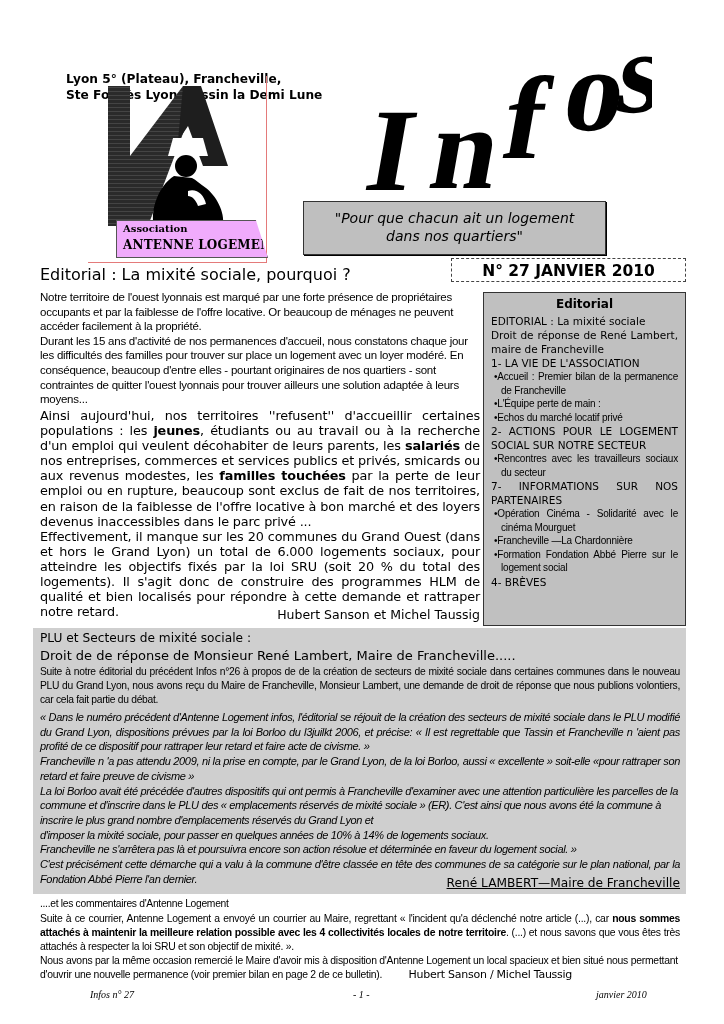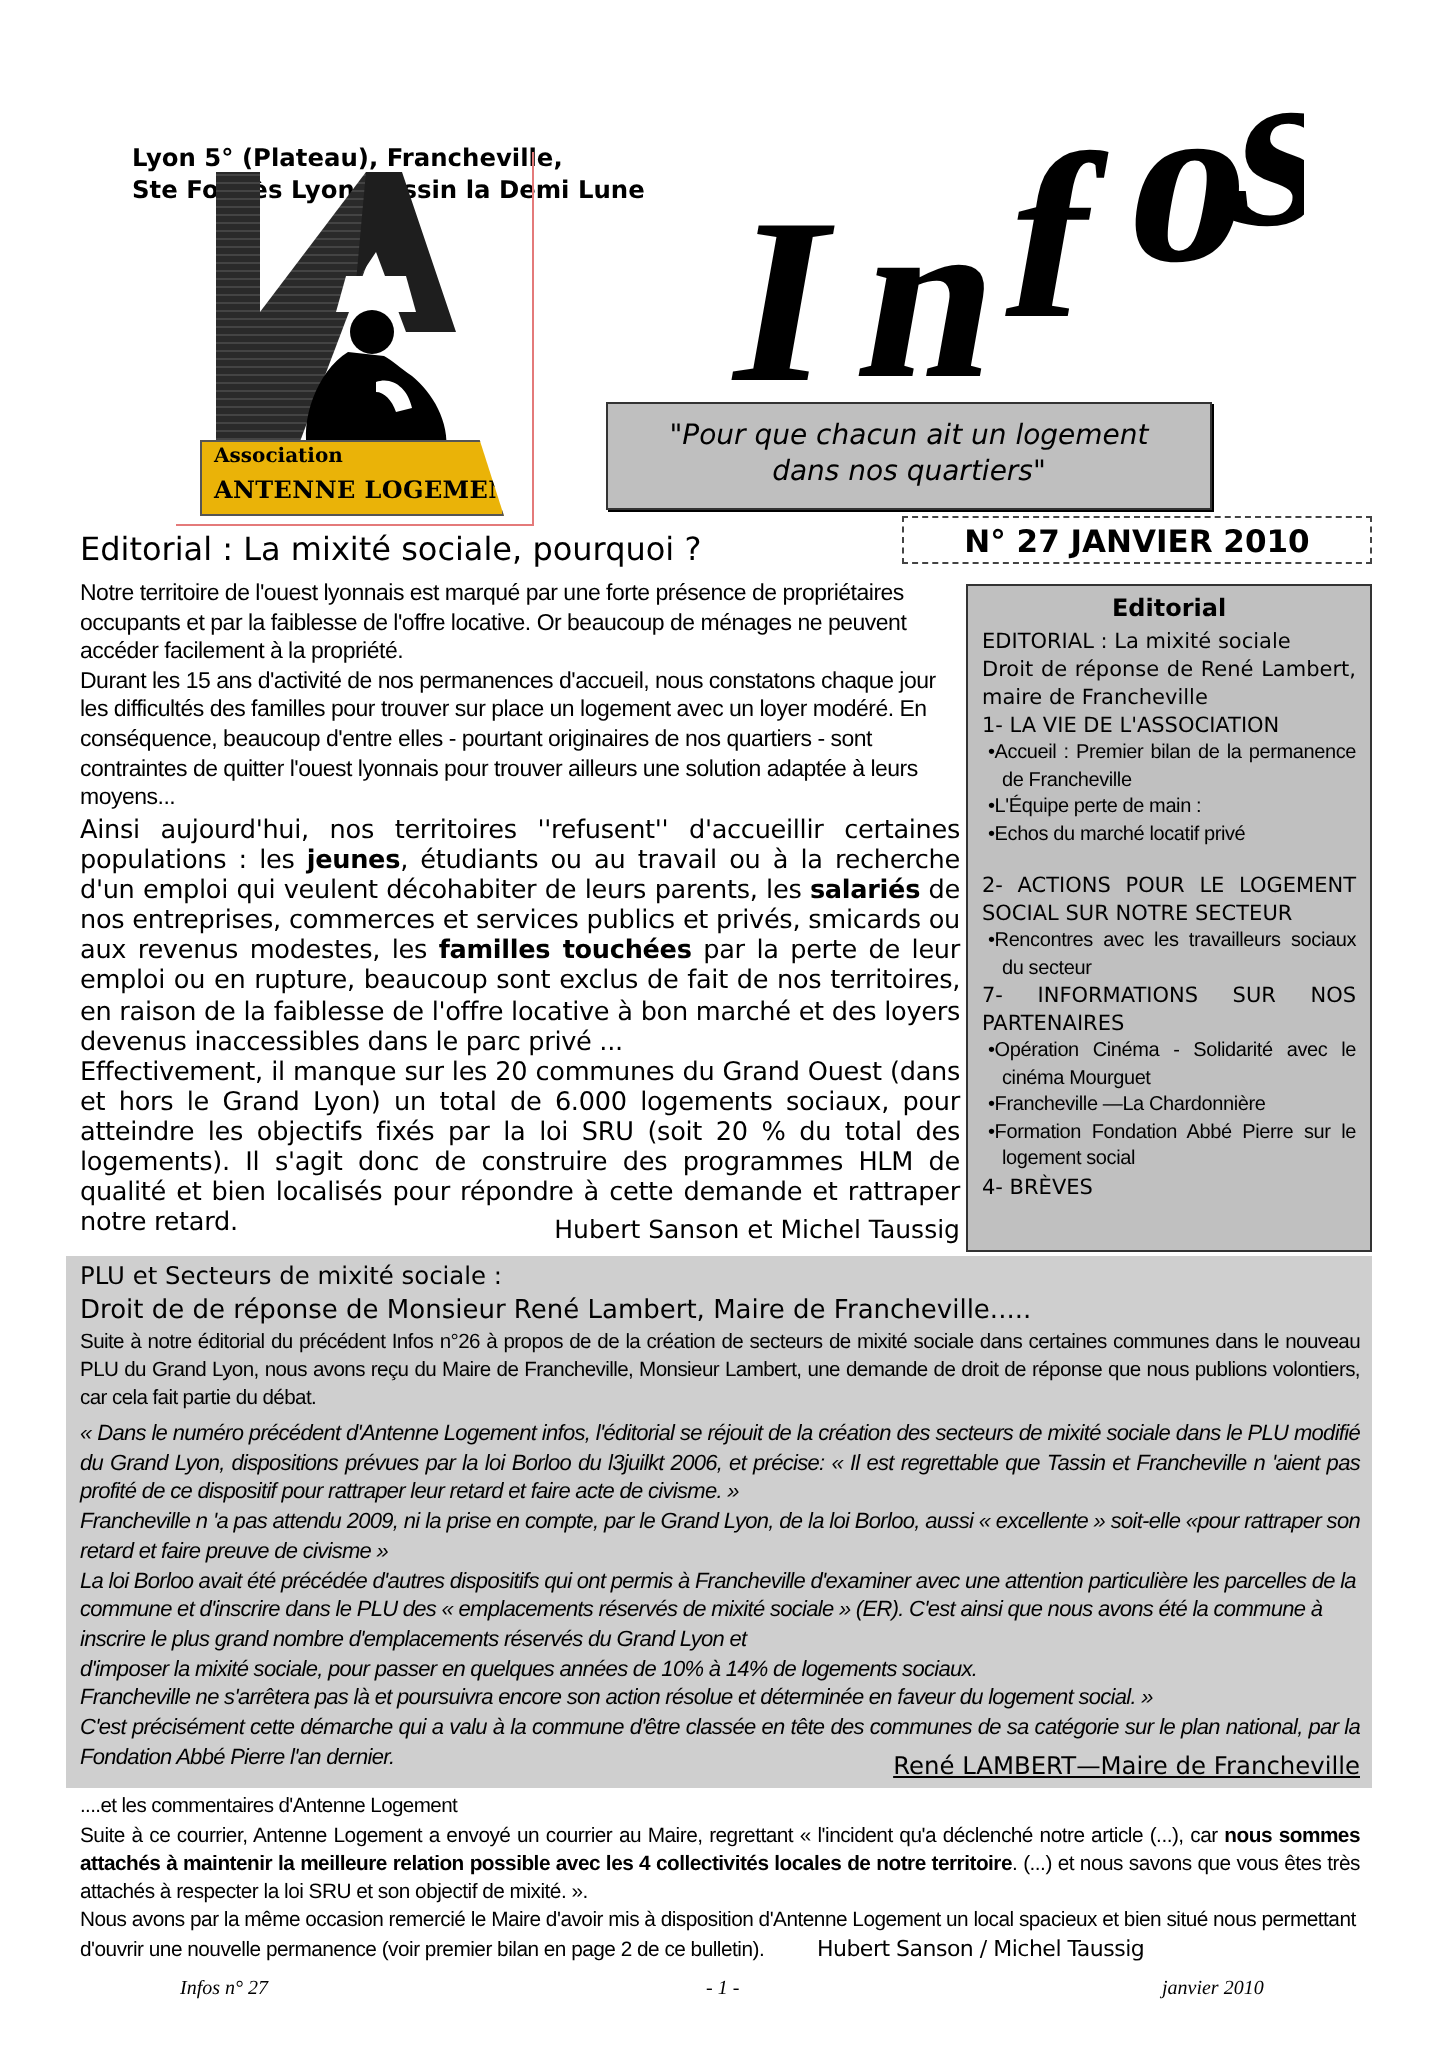--- a/index.html
+++ b/index.html
@@ -1,21 +1,21 @@
 <!DOCTYPE html>
 <html><head>
 <meta charset="utf-8">
 <style>
   html, body { margin:0; padding:0; background:#ffffff; }
   body { width:724px; height:1024px; position:relative; overflow:hidden; font-family:"DejaVu Sans", sans-serif; color:#000; }
   .abs { position:absolute; }
   .loc { left:66px; top:38px; font-family:"DejaVu Sans", sans-serif; font-weight:bold; font-size:12.2px; line-height:16px;margin-top:33px; }
   .logo { left:88px; top:76px; width:178px; height:186px; border-right:1px solid #e47a7a; border-bottom:1px solid #e47a7a; }
   .logo svg { position:absolute; left:0; top:0; }
-  .logo-label { position:absolute; left:12px; top:144px; width:150px; height:36px; border:1px solid #555; background:#eab308; clip-path:polygon(0 0, 92% 0, 100% 100%, 0 100%); }
+  .logo-label { position:absolute; left:28px; top:144px; width:150px; height:36px; border:1px solid #555; background:#f0abfc; clip-path:polygon(0 0, 92% 0, 100% 100%, 0 100%); }
   .logo-l1 { position:absolute; left:6px; top:2px; font-family:"DejaVu Serif", serif; font-size:10px; font-weight:bold; }
   .logo-l2 { position:absolute; left:6px; top:17px; font-family:"DejaVu Serif", serif; font-size:12px; font-weight:bold; letter-spacing:0.2px; white-space:nowrap; }
   .infos-title { left:352px; top:30px; width:300px; height:170px; }
   .slogan { left:303px; top:201px; width:303px; height:54px; background:#bfbfbf; border:1px solid #333; box-shadow:1px 1px 0 #000; font-family:"DejaVu Sans", sans-serif; font-style:italic; font-size:14px; line-height:18px; text-align:center; padding-top:7px; box-sizing:border-box; }
   .issue { left:451px; top:258px; width:235px; height:24px; border:1px dashed #444; font-weight:bold; font-size:15.5px; text-align:center; line-height:24px; box-sizing:border-box; }
   .editorial-title { left:40px; top:265px; font-weight:normal; font-size:16px; white-space:nowrap; }
   .ed-p1 { left:40px; top:290px; width:440px; font-family:"Liberation Sans", sans-serif; font-size:11.5px; line-height:14.6px; letter-spacing:-0.25px; }
   .ed-p2 { left:40px; top:408px; width:440px; font-family:"DejaVu Sans", sans-serif; font-size:12.8px; line-height:15.1px; text-align:justify; letter-spacing:-0.15px; }
   .ed-p2 .em { font-weight:600; }
   .sig1 { left:40px; top:607px; width:440px; font-size:12.5px; text-align:right; }
@@ -93,21 +93,21 @@
 
 <div class="abs sommaire">
   <div class="som-title">Editorial</div>
   <div id="som-list">
       <div class="som-item">EDITORIAL : La mixité sociale</div>
       <div class="som-item">Droit de réponse de René Lambert, maire de Francheville</div>
       <div class="som-item">1- LA VIE DE L'ASSOCIATION</div>
       <div class="som-bullet">•Accueil : Premier bilan de la permanence de Francheville</div>
       <div class="som-bullet">•L'Équipe perte de main :</div>
       <div class="som-bullet">•Echos du marché locatif privé</div>
-      <div class="som-item" style="text-align: justify; margin-top: 12px;">2- ACTIONS POUR LE LOGEMENT SOCIAL SUR NOTRE SECTEUR</div>
+      <div class="som-item" style="text-align: justify;">2- ACTIONS POUR LE LOGEMENT SOCIAL SUR NOTRE SECTEUR</div>
       <div class="som-bullet">•Rencontres avec les travailleurs sociaux du secteur</div>
       <div class="som-item" style="text-align: justify;">7- INFORMATIONS SUR NOS PARTENAIRES</div>
       <div class="som-bullet">•Opération Cinéma - Solidarité avec le cinéma Mourguet</div>
       <div class="som-bullet">•Francheville —La Chardonnière</div>
       <div class="som-bullet">•Formation Fondation Abbé Pierre sur le logement social</div>
       <div class="som-item">4- BRÈVES</div>
     </div>
 </div>
 
 <div class="abs plu-box"></div>
@@ -125,13 +125,13 @@
 <div class="abs plu-sig">René LAMBERT—Maire de Francheville</div>
 
 <div class="abs com-h">....et les commentaires d'Antenne Logement</div>
 <div class="abs com-body">
   <div><span>Suite à ce courrier, Antenne Logement a envoyé un courrier au Maire, regrettant « l'incident qu'a déclenché notre article (...), car </span><b>nous sommes attachés à maintenir la meilleure relation possible avec les 4 collectivités locales de notre territoire</b><span>. (...) et nous savons que vous êtes très attachés à respecter la loi SRU et son objectif de mixité. ».</span></div>
   <div style="text-align:left"><span>Nous avons par la même occasion remercié le Maire d'avoir mis à disposition d'Antenne Logement un local spacieux et bien situé nous permettant d'ouvrir une nouvelle permanence (voir premier bilan en page 2 de ce bulletin).</span>&nbsp;&nbsp;&nbsp;&nbsp;&nbsp;&nbsp;&nbsp;&nbsp;&nbsp;&nbsp;<span class="com-sig">Hubert Sanson / Michel Taussig</span></div>
 </div>
 
 <div class="abs footer" style="left:90px;">Infos n° 27</div>
 <div class="abs footer" style="left:353px;">- 1 -</div>
-<div class="abs footer" style="left:581px;">janvier 2010</div>
+<div class="abs footer" style="left:596px;">janvier 2010</div>
 
 </body></html>

